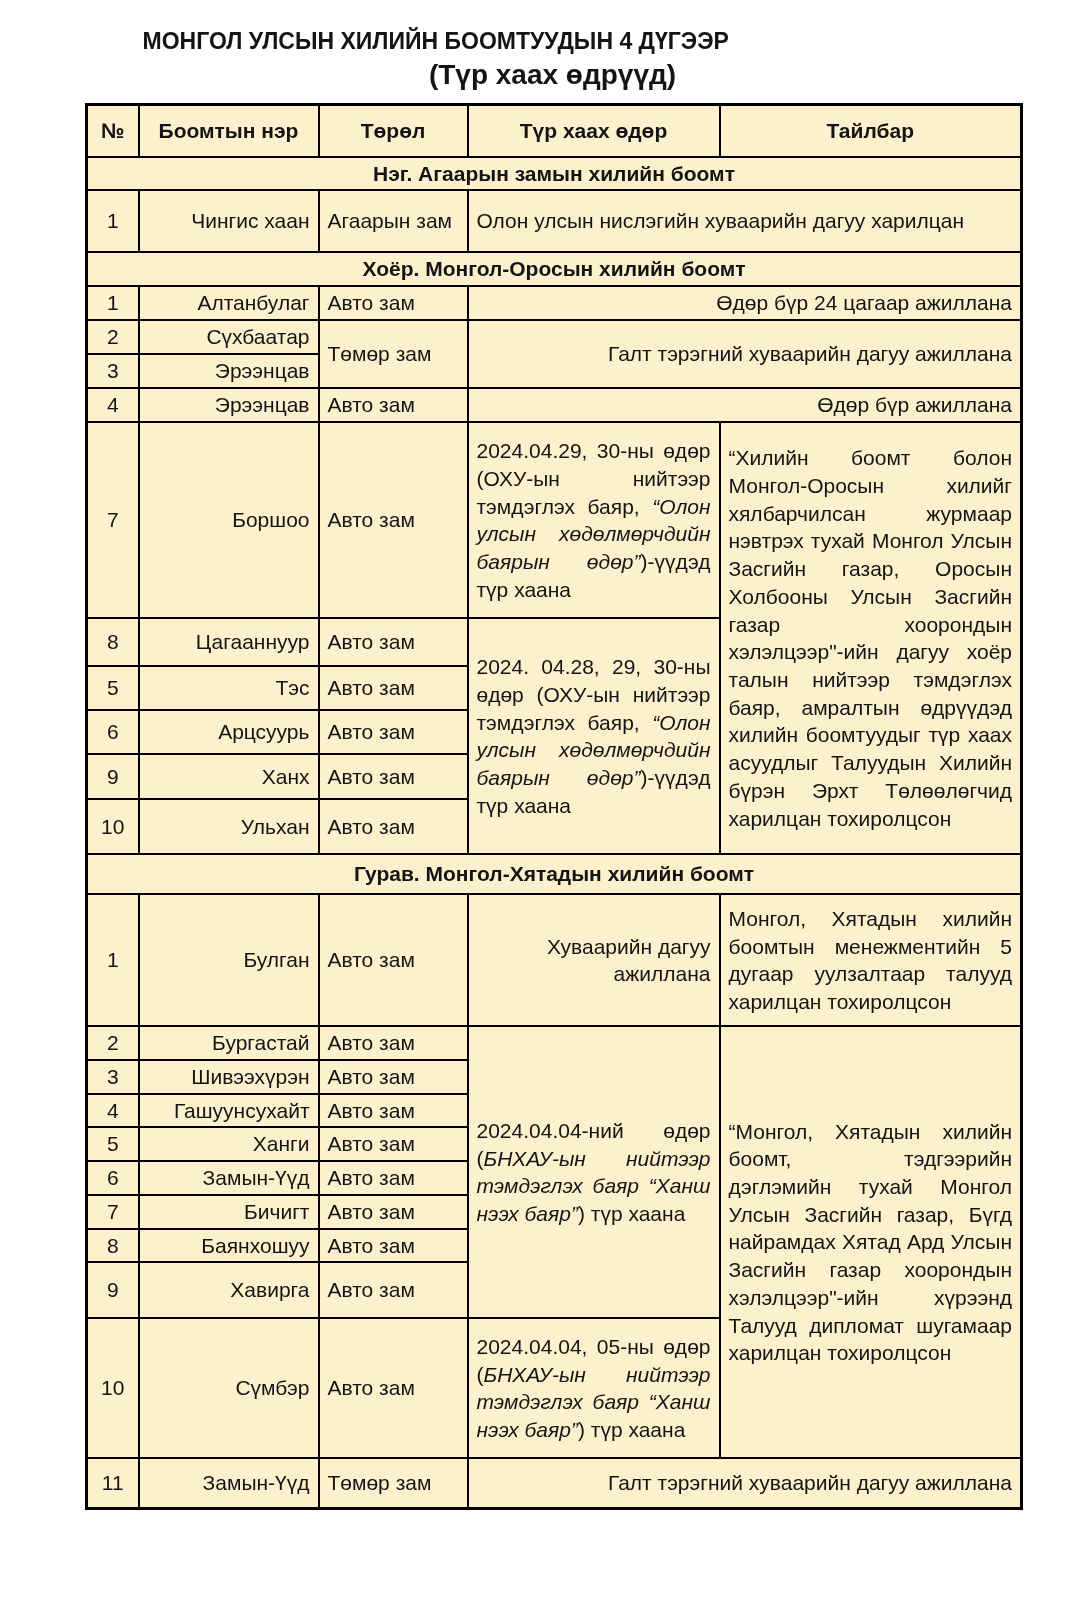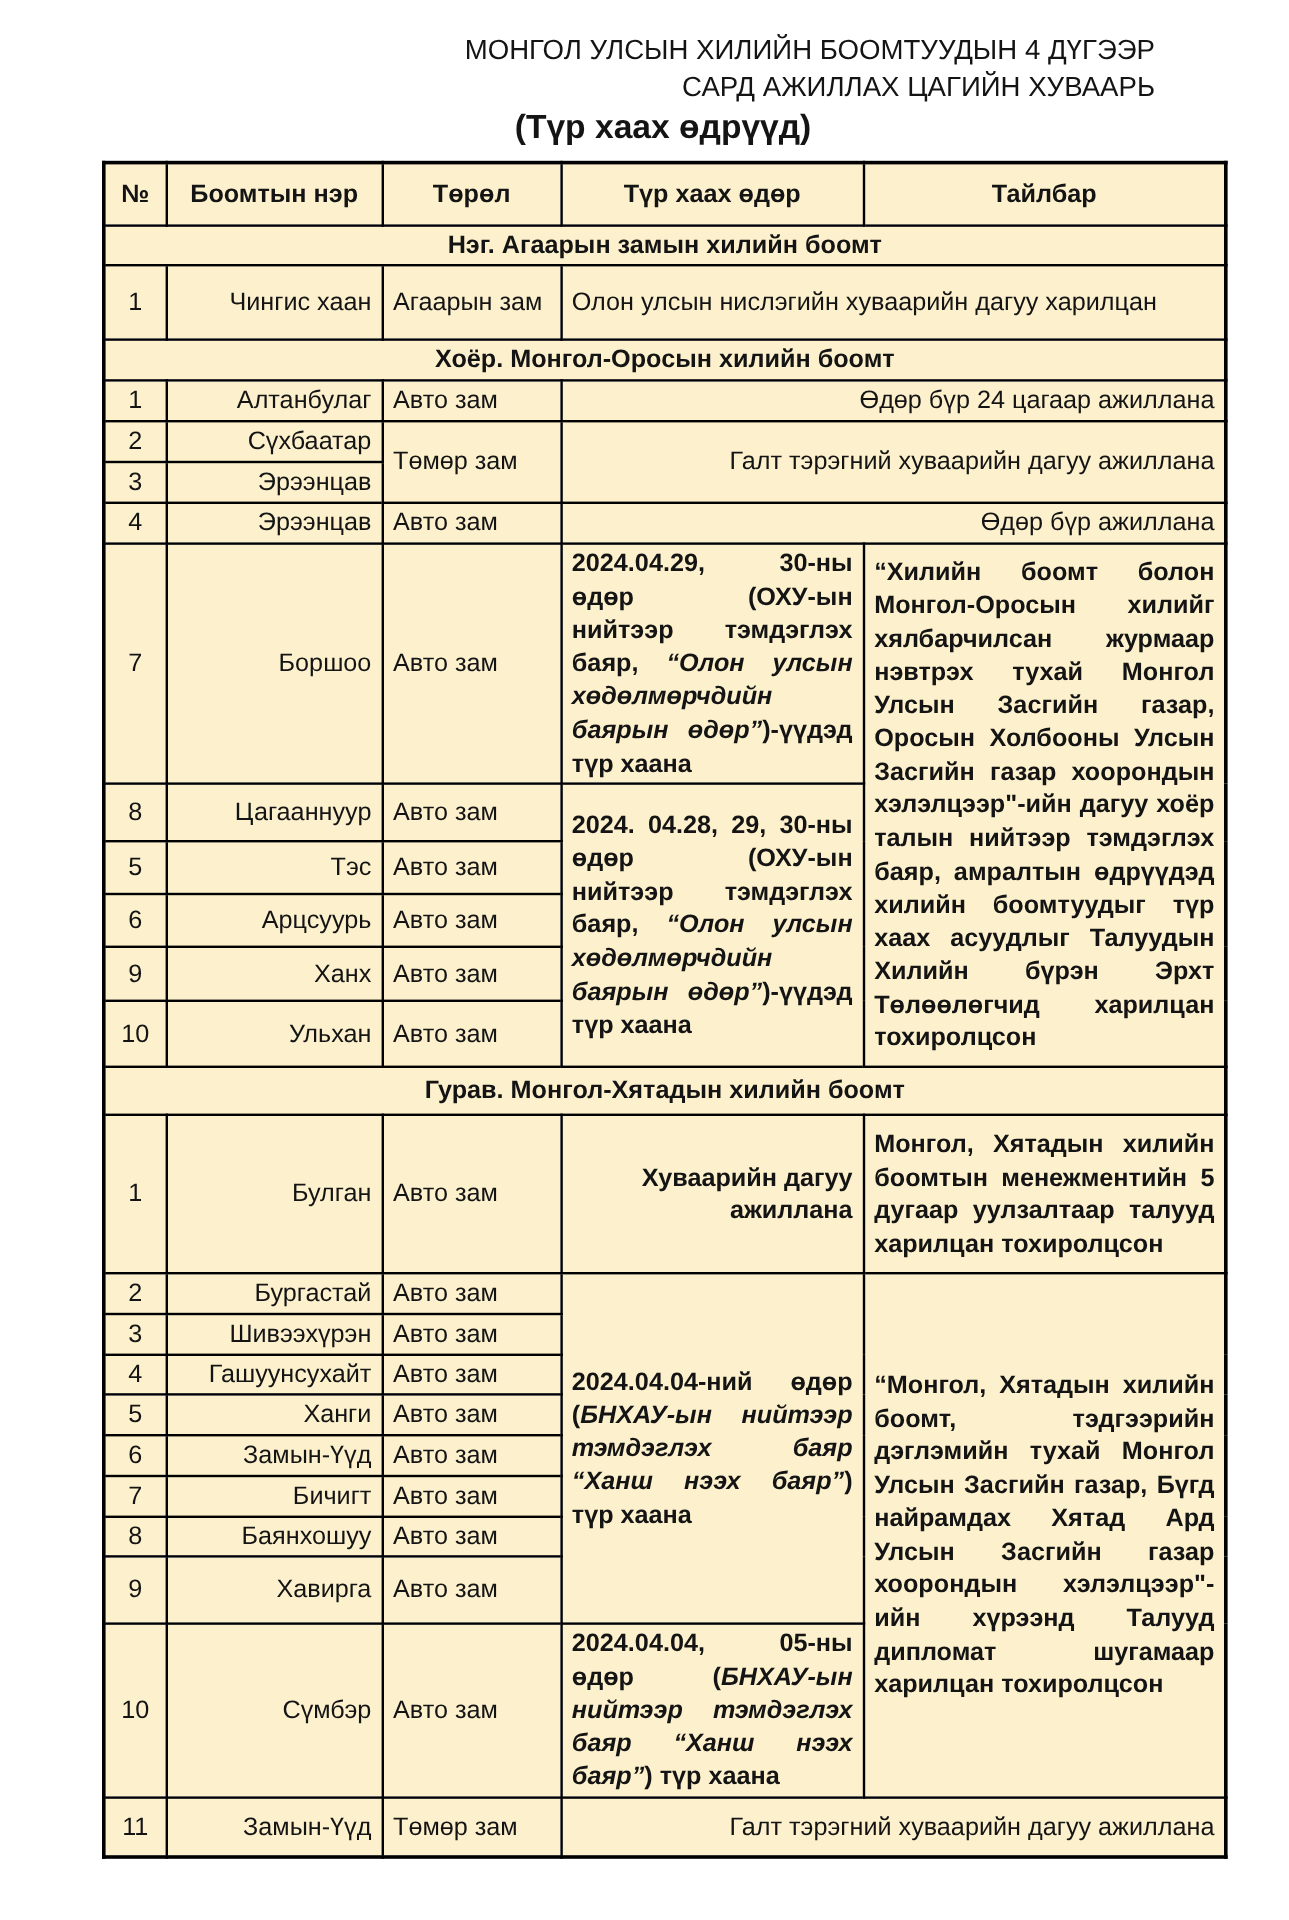--- a/index.html
+++ b/index.html
@@ -15,22 +15,22 @@
     background: #ffffff;
     box-sizing: border-box;
     padding: 26px 0 0 0;
     overflow: hidden;
   }
   .content {
     width: 935px;
     margin-left: 85px;
   }
   .doc-title {
-    text-align: right;
-    font-weight: normal;
+    text-align: left;
+    font-weight: bold;
     font-size: 23px;
     line-height: 31px;
     margin: 0 auto 4px auto;
     width: 820px;
   }
   .doc-subtitle {
     text-align: center;
     font-weight: bold;
     font-size: 28px;
     line-height: 28px;
@@ -55,32 +55,31 @@
   td.green {
     background: var(--green, #b9d7a9);
     font-weight: bold;
     text-align: center;
   }
   td.num { text-align: center; padding: 2px 2px; }
   td.name { text-align: right; }
   td.type { text-align: left; margin-left: 15px; }
   td.days { text-align: right; }
   td.just { text-align: justify; text-justify: inter-word; }
-  td.pad  { padding: 6px 9px; font-weight: bold; }
+  td.pad  { padding: 6px 9px; }
   i { font-style: italic; }
 </style>
 </head>
 <body>
 
 <div class="page">
   <div class="content">
 
     <div class="doc-title">
       <div>МОНГОЛ УЛСЫН ХИЛИЙН БООМТУУДЫН 4 ДҮГЭЭР</div>
-      <div>САРД АЖИЛЛАХ ЦАГИЙН ХУВААРЬ</div>
     </div>
     <div class="doc-subtitle">(Түр хаах өдрүүд)</div>
 
     <table class="schedule">
       <colgroup>
         <col style="width:52px">
           <col style="width:180px">
           <col style="width:149px">
           <col style="width:252px">
           <col style="width:302px">

